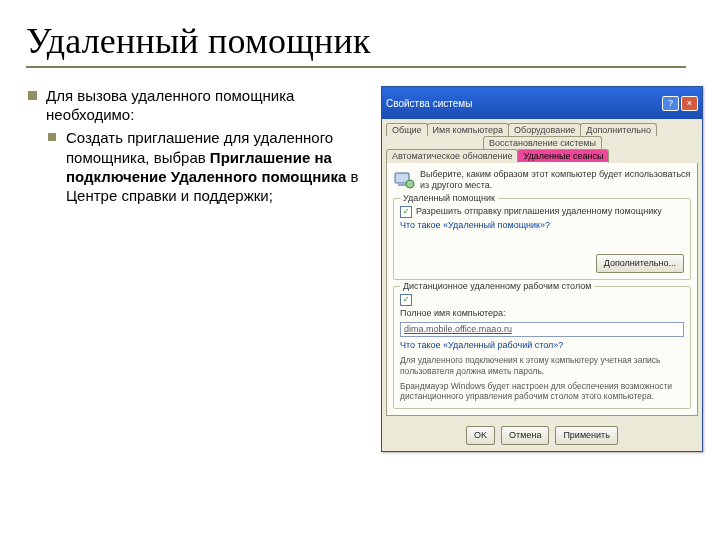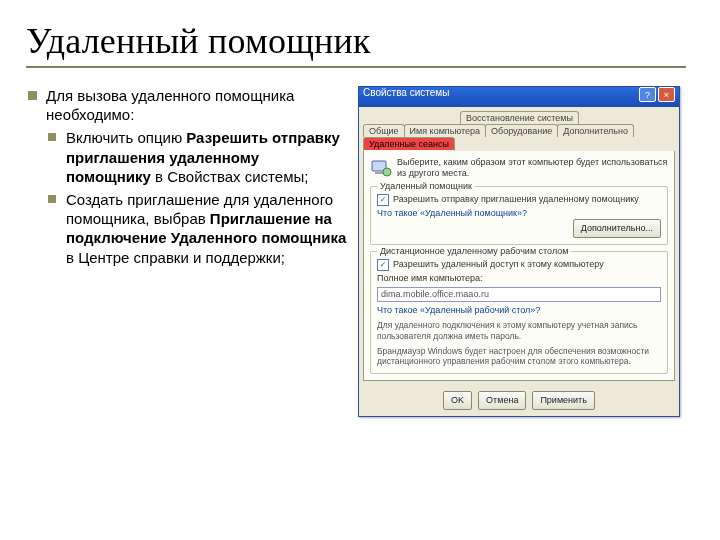--- a/index.html
+++ b/index.html
@@ -5,21 +5,21 @@
   html,body{margin:0;padding:0}
   body{
     width:720px;height:540px;
     font-family:Arial,Helvetica,sans-serif;
     background:#fff;
     box-sizing:border-box;
     position:relative;
     color:#000;
   }
   .slide{
-    padding:20px 42px 0 26px;
+    padding:20px 19px 0 26px;
     box-sizing:border-box;
   }
   h1.title{
     font-family:"Times New Roman",Times,serif;
     font-weight:400;
     font-size:36px;
     margin:0 0 4px 0;
     letter-spacing:0.2px;
   }
   .title-rule{
@@ -46,23 +46,23 @@
   }
   .bold{font-weight:700}
   
   .dlg{
     width:320px;border:1px solid #2a4f9b;
     font-family:Tahoma,Arial,sans-serif;font-size:9px;
     background:#ece9d8;color:#333;
     box-shadow:1px 1px 2px rgba(0,0,0,.3);
   }
   .dlg-titlebar{
-    height:20px;
+    height:32px;
     background:linear-gradient(to bottom,#2a6ae0 0%,#1a4db3 100%);
-    color:#fff;display:flex;
+    color:#fff;display:flex;align-items:center;
     padding:0 4px;justify-content:space-between;
   }
   .dlg-titlebar .tl{font-size:10px}
   .dlg-titlebar .btns{display:flex;gap:2px}
   .dlg-titlebar .btns span{
     width:15px;height:13px;background:#4f86e6;border:1px solid #fff;
     display:flex;align-items:center;justify-content:center;
     font-size:9px;color:#fff;border-radius:2px;
   }
   .dlg-titlebar .btns .close{background:#d65a3f}
@@ -73,21 +73,21 @@
   }
   .tabs .row{display:flex;gap:0;width:100%}
   .tab{
     border:1px solid #9a9a7f;border-bottom:none;
     background:#ece9d8;padding:1px 5px;
     border-top-left-radius:3px;border-top-right-radius:3px;
     margin-right:-1px;white-space:nowrap;
     color:#444;
   }
   .tab.active{
-    background:#ef4444;
+    background:#ec4899;
     border-bottom:1px solid #fdfdf7;
     color:#000;
   }
   .dlg-body{
     background:#fdfdf7;margin:0 4px 4px 4px;
     border:1px solid #9a9a7f;border-top:none;
     padding:6px;font-size:9px;line-height:1.25;
   }
   .sec-head{display:flex;align-items:flex-start;gap:5px;margin-bottom:4px}
   .sec-head svg{flex-shrink:0}
@@ -102,30 +102,30 @@
   .chk{display:flex;align-items:flex-start;gap:4px;margin:2px 0}
   .chk .box{
     width:10px;height:10px;border:1px solid #5a7aa5;background:#fff;
     flex-shrink:0;display:flex;align-items:center;justify-content:center;
     font-size:8px;color:#2a7a2a;line-height:1;
   }
   .fieldrow{display:flex;align-items:center;gap:4px;margin:3px 0}
   .textfield{
     flex:1;height:13px;border:1px solid #8a9bbd;background:#fff;
     padding:0 3px;display:flex;align-items:center;color:#555;
-    font-size:9px;overflow:hidden;
+    font-size:9px;overflow:hidden;text-decoration:underline;
   }
   .winbtn{
     height:17px;padding:0 7px;
     border:1px solid #8a8a6a;border-radius:2px;
     background:linear-gradient(#fafafa,#e2e2d2);
     font-size:9px;display:inline-flex;align-items:center;
     color:#222;
   }
-  .btn-row{display:flex;justify-content:flex-end;gap:5px;margin-top:0}
+  .btn-row{display:flex;justify-content:flex-end;gap:5px;margin-top:23px}
   .note{color:#555;margin-top:4px;font-size:8.5px;line-height:1.25}
   .dlg-footer{
     display:flex;justify-content:center;gap:6px;
     padding:6px;background:#ece9d8;
   }
   .link{color:#0a3e9c;text-decoration:none}
 </style>
 </head>
 <body>
 
@@ -133,52 +133,50 @@
   <h1 class="title">Удаленный помощник</h1>
   <div class="title-rule"></div>
 
   <div class="cols">
 
     <div class="left">
       <ul class="bul">
         <li>
           <span>Для вызова удаленного помощника необходимо:</span>
           <ul>
-            <li>
-              <span>Включить опцию </span><span class="bold">Разрешить отправку приглашения удаленному помощнику</span><span> в Свойствах системы;</span>
-            </li>
             <li>
               <span>Создать приглашение для удаленного помощника, выбрав </span><span class="bold">Приглашение на подключение Удаленного помощника</span><span> в Центре справки и поддержки;</span>
             </li>
           </ul>
         </li>
       </ul>
     </div>
 
     <div class="right">
       <div class="dlg">
         <div class="dlg-titlebar">
           <span class="tl">Свойства системы</span>
           <div class="btns">
             <span>?</span>
             <span class="close">×</span>
           </div>
         </div>
 
         <div class="tabs">
-          <div class="row" style="justify-content:center">
-            <div class="tab">Восстановление системы</div>
-          </div>
           <div class="row">
             <div class="tab">Общие</div>
             <div class="tab">Имя компьютера</div>
             <div class="tab">Оборудование</div>
             <div class="tab">Дополнительно</div>
           </div>
+          <div class="row" style="justify-content:center">
+            <div class="tab">Восстановление системы</div>
+          </div>
           <div class="row">
+            <div class="tab">Автоматическое обновление</div>
             <div class="tab active">Удаленные сеансы</div>
           </div>
         </div>
 
         <div class="dlg-body">
           <div class="sec-head">
             <svg width="22" height="22">
               <rect x="2" y="4" width="14" height="10" rx="1" fill="#c9d7ef" stroke="#4a6aa5"></rect>
               <rect x="5" y="15" width="8" height="2" fill="#9aa5b8"></rect>
               <circle cx="17" cy="15" r="4" fill="#9fd29a" stroke="#3a8a3a"></circle>
@@ -195,21 +193,20 @@
             <div><a class="link">Что такое «Удаленный помощник»?</a></div>
             <div class="btn-row">
               <div class="winbtn">Дополнительно...</div>
             </div>
           </div>
 
           <div class="groupbox">
             <div class="legend">Дистанционное удаленному рабочим столом</div>
             <div class="chk">
               <div class="box">✓</div>
-              <span>Разрешить удаленный доступ к этому компьютеру</span>
             </div>
             <div style="margin-top:2px">Полное имя компьютера:</div>
             <div class="fieldrow">
               <div class="textfield">dima.mobile.office.maao.ru</div>
             </div>
             <div><a class="link">Что такое «Удаленный рабочий стол»?</a></div>
             <div class="note">Для удаленного подключения к этому компьютеру учетная запись пользователя должна иметь пароль.</div>
             <div class="note">Брандмауэр Windows будет настроен для обеспечения возможности дистанционного управления рабочим столом этого компьютера.</div>
           </div>
         </div>

